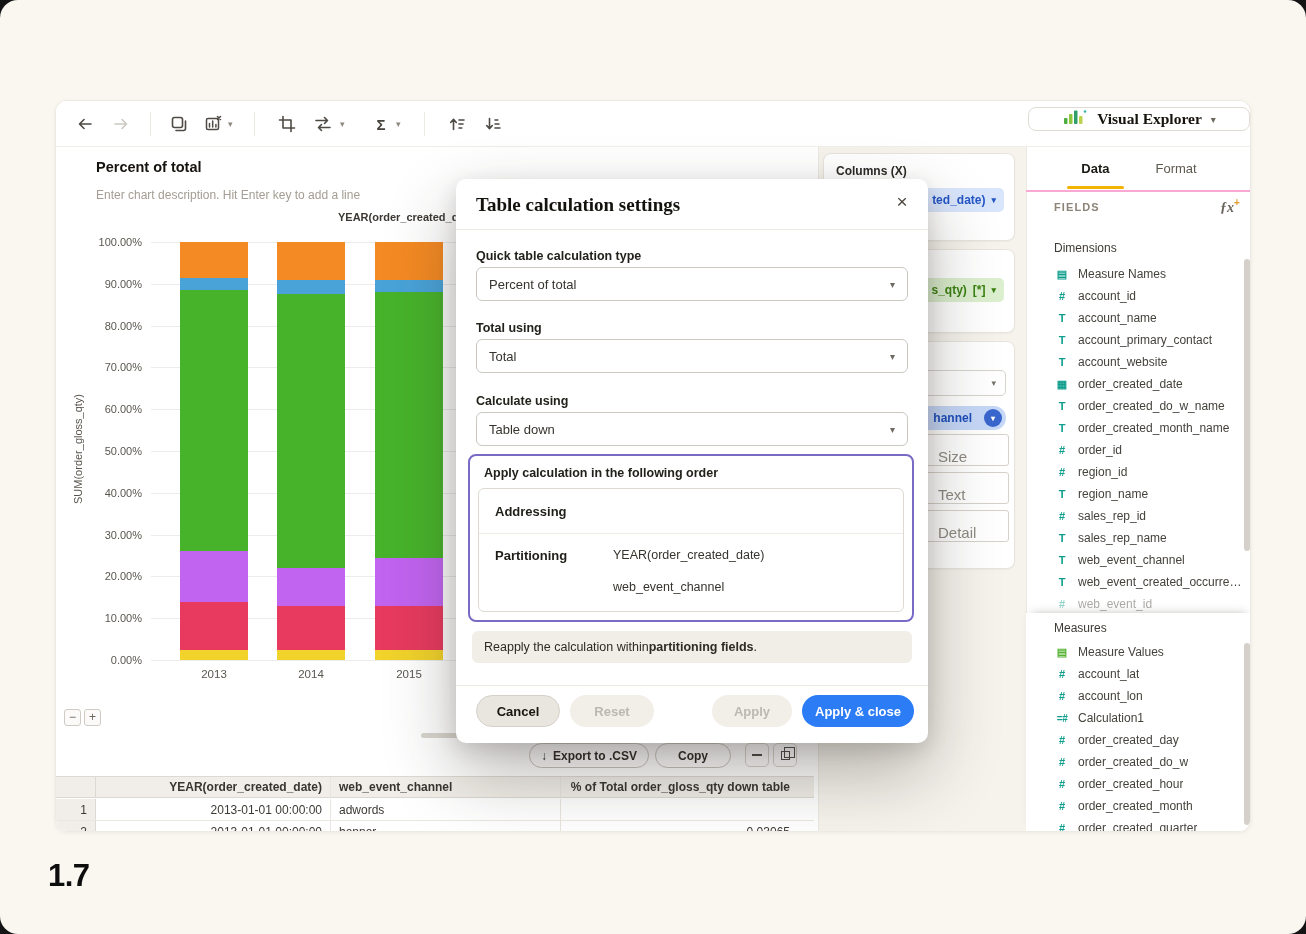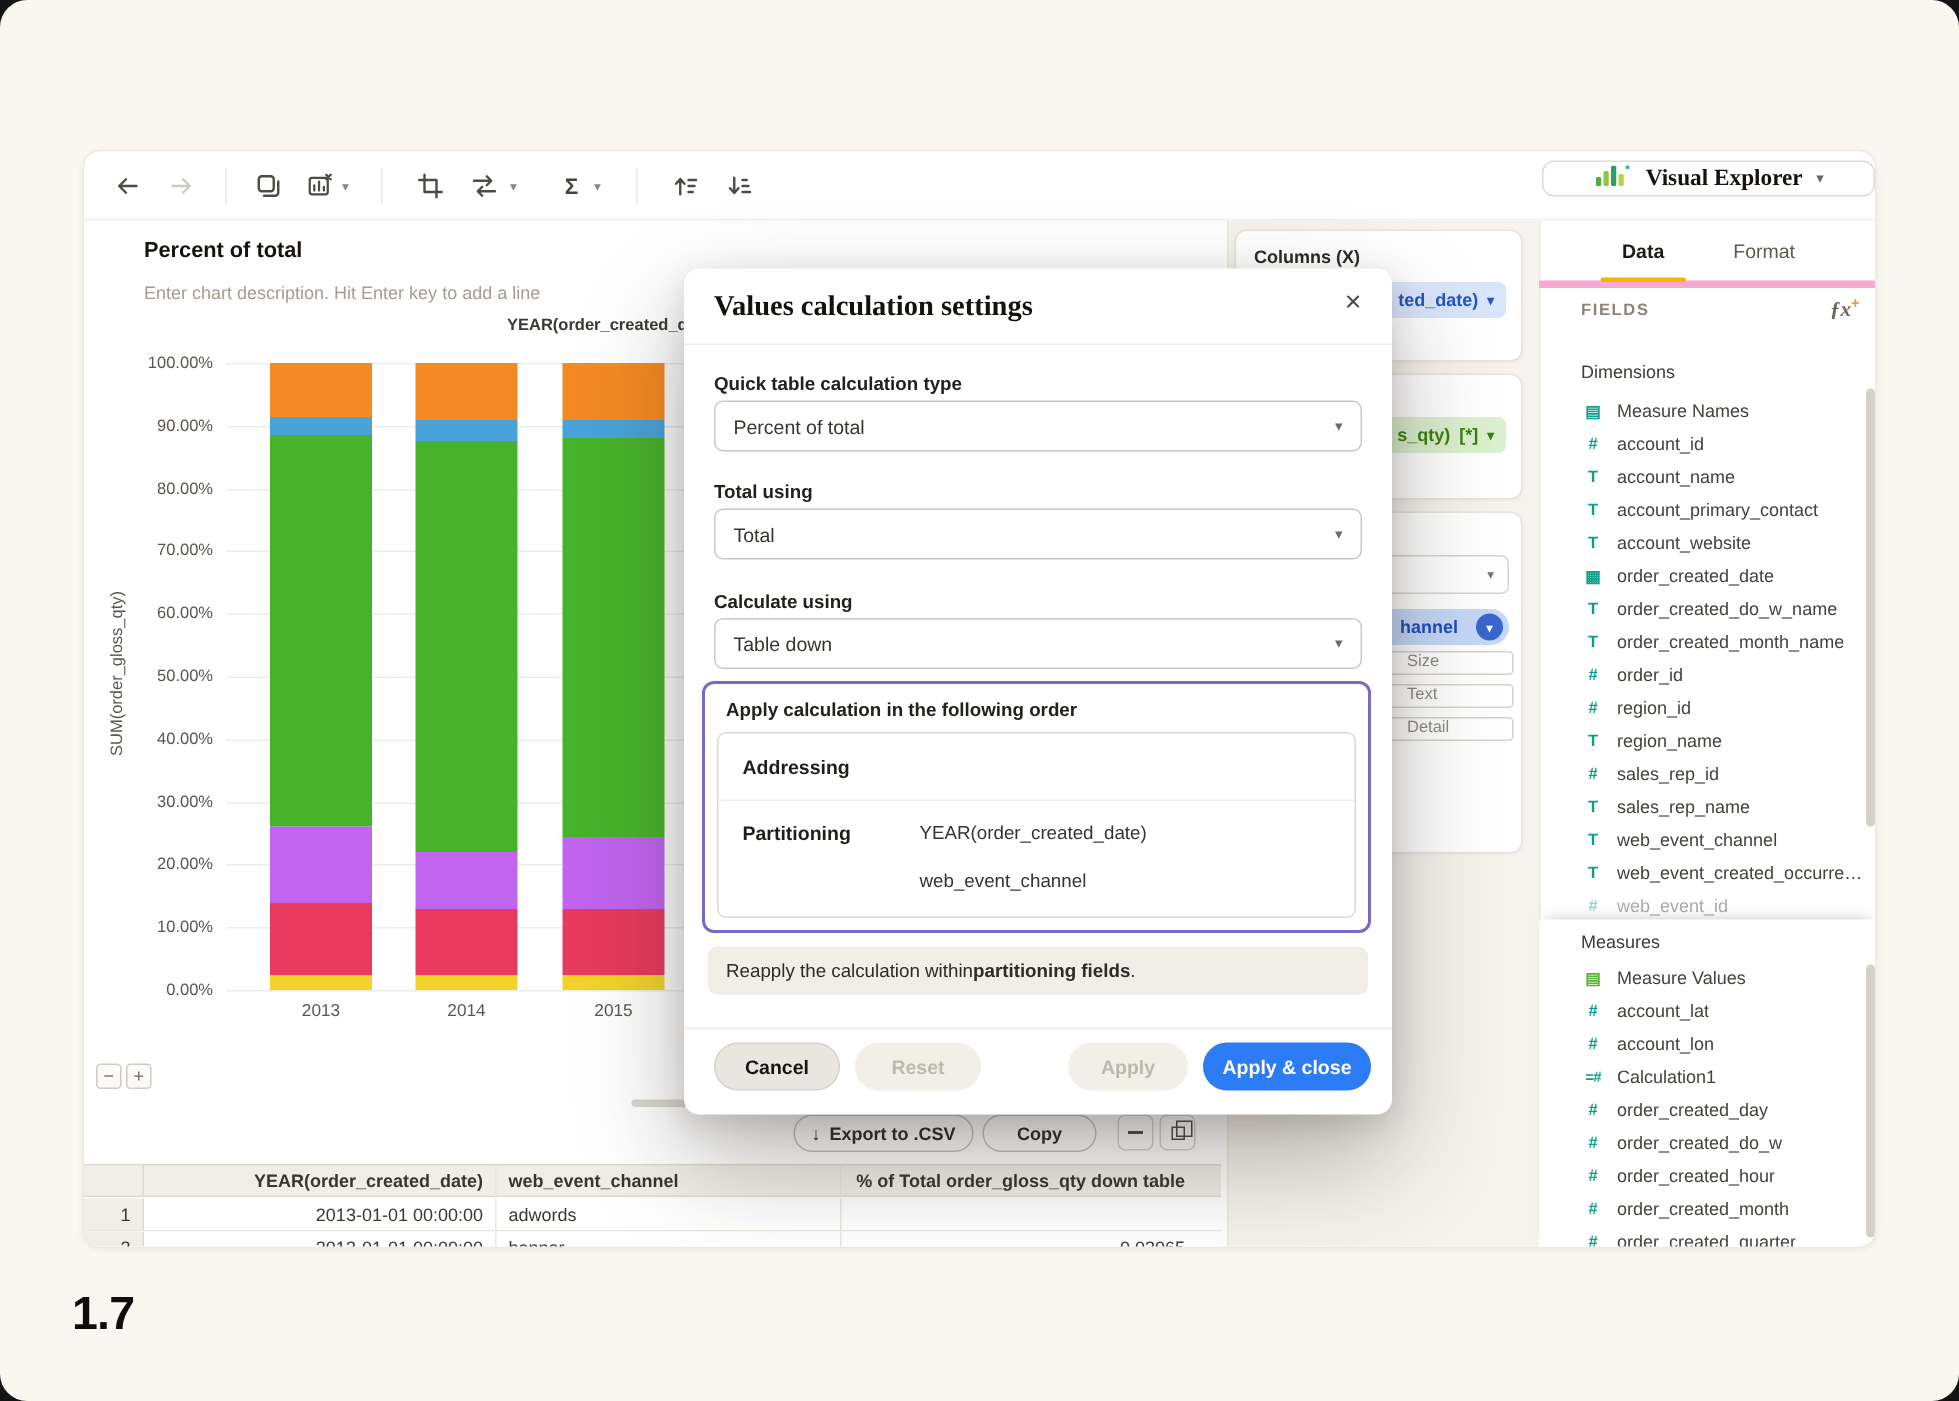--- a/index.html
+++ b/index.html
@@ -52,24 +52,24 @@
 .card{position:absolute;left:4px;width:192px;background:#fff;border:1px solid #e8e4dd;border-radius:8px;box-shadow:0 1px 2px rgba(0,0,0,.04)}
 .card-title{position:absolute;left:12px;top:10px;font-size:12px;font-weight:700;color:#2c2a25}
 .pill{position:absolute;left:12px;width:168px;height:24px;border-radius:5px;display:flex;align-items:center;justify-content:flex-end;gap:6px;padding:0 8px;font-size:12px;font-weight:600;white-space:nowrap}
 .pill .chev{font-size:9px}
 .pill-x{top:34px;background:#d9e5fb;color:#2355c5}
 .pill-y{top:28px;background:#dcefcf;color:#39810f}
 .pill-m{top:64px;left:10px;width:172px;background:#c6d8f8;color:#1c4dbb;border-radius:12px;padding-right:4px;gap:12px}
 .circle-chev{width:18px;height:18px;border-radius:50%;background:#3a67ce;color:#fff;font-size:8px;display:flex;align-items:center;justify-content:center}
 .mselect{position:absolute;left:10px;top:28px;width:172px;height:26px;border:1px solid #d7d3cc;border-radius:5px;background:#fff;display:flex;align-items:center;justify-content:flex-end;padding:0 9px;color:#77736a;font-size:9px}
 .marklist{position:absolute;left:79px;top:92px;display:flex;flex-direction:column;gap:6px}
-.markrow{width:106px;height:16px;border:1px solid #d6d2ca;border-radius:3px;background:#fff;font-size:11px;color:#8e8a80;display:flex;align-items:flex-start;padding-left:34px}
+.markrow{width:106px;height:32px;border:1px solid #d6d2ca;border-radius:3px;background:#fff;font-size:15px;color:#8e8a80;display:flex;align-items:flex-end;padding-left:34px}
 
 .fields{position:absolute;left:970px;top:46px;width:226px;height:686px;background:#fff;border-left:1px solid #ebe7e1}
-.ftabs{position:absolute;left:970px;top:46px;width:226px;height:45px;border-bottom:5px solid #f9a8d4;display:flex;align-items:center;justify-content:center;gap:46px;font-size:13px;color:#5d594f}
+.ftabs{position:absolute;left:970px;top:46px;width:226px;height:45px;border-bottom:2px solid #f9a8d4;display:flex;align-items:center;justify-content:center;gap:46px;font-size:13px;color:#5d594f}
 .ftab-active{color:#1c1a15;font-weight:700;position:relative}
 .ftab-active::after{content:'';position:absolute;left:-14px;right:-14px;bottom:-13px;height:3px;background:#f2b400;border-radius:2px}
 .flabel-fields{position:absolute;left:998px;top:100px;font-size:11px;letter-spacing:1.1px;color:#8c8379;font-weight:700}
 .fx{position:absolute;left:1164px;top:96px;font-size:14px;color:#6b675e}
 .fx i{font-family:"Liberation Serif",serif;font-weight:700}
 .fx sup{color:#e09a2a;font-weight:700;font-size:10px}
 .fsec{position:absolute;left:998px;font-size:12px;color:#3e3b35}
 .flist{position:absolute;left:984px;width:204px}
 .frow{height:22px;display:flex;align-items:center;gap:8px;padding-left:14px}
 .ficon{width:16px;text-align:center;font-size:11px;font-weight:700;flex:none}
@@ -452,21 +452,21 @@
         </div>
 
         <div class="frow">
           <span class="ficon fi-number">#</span>
           <span class="flabel">order_created_quarter</span>
         </div>
       </div>
     <div class="vthumb" style="top:542px;height:182px"></div>
 
     <div class="modal">
-      <div class="m-title">Values calculation settings</div>
+      <div class="m-title">Table calculation settings</div>
       <div class="m-close">×</div>
       <div class="m-div"></div>
 
       <div class="m-label" style="top:70px">Quick table calculation type</div>
       <div class="m-select" style="top:88px">
         <span>Percent of total</span>
         <span class="chev">▾</span>
       </div>
 
       <div class="m-label" style="top:142px">Total using</div>

